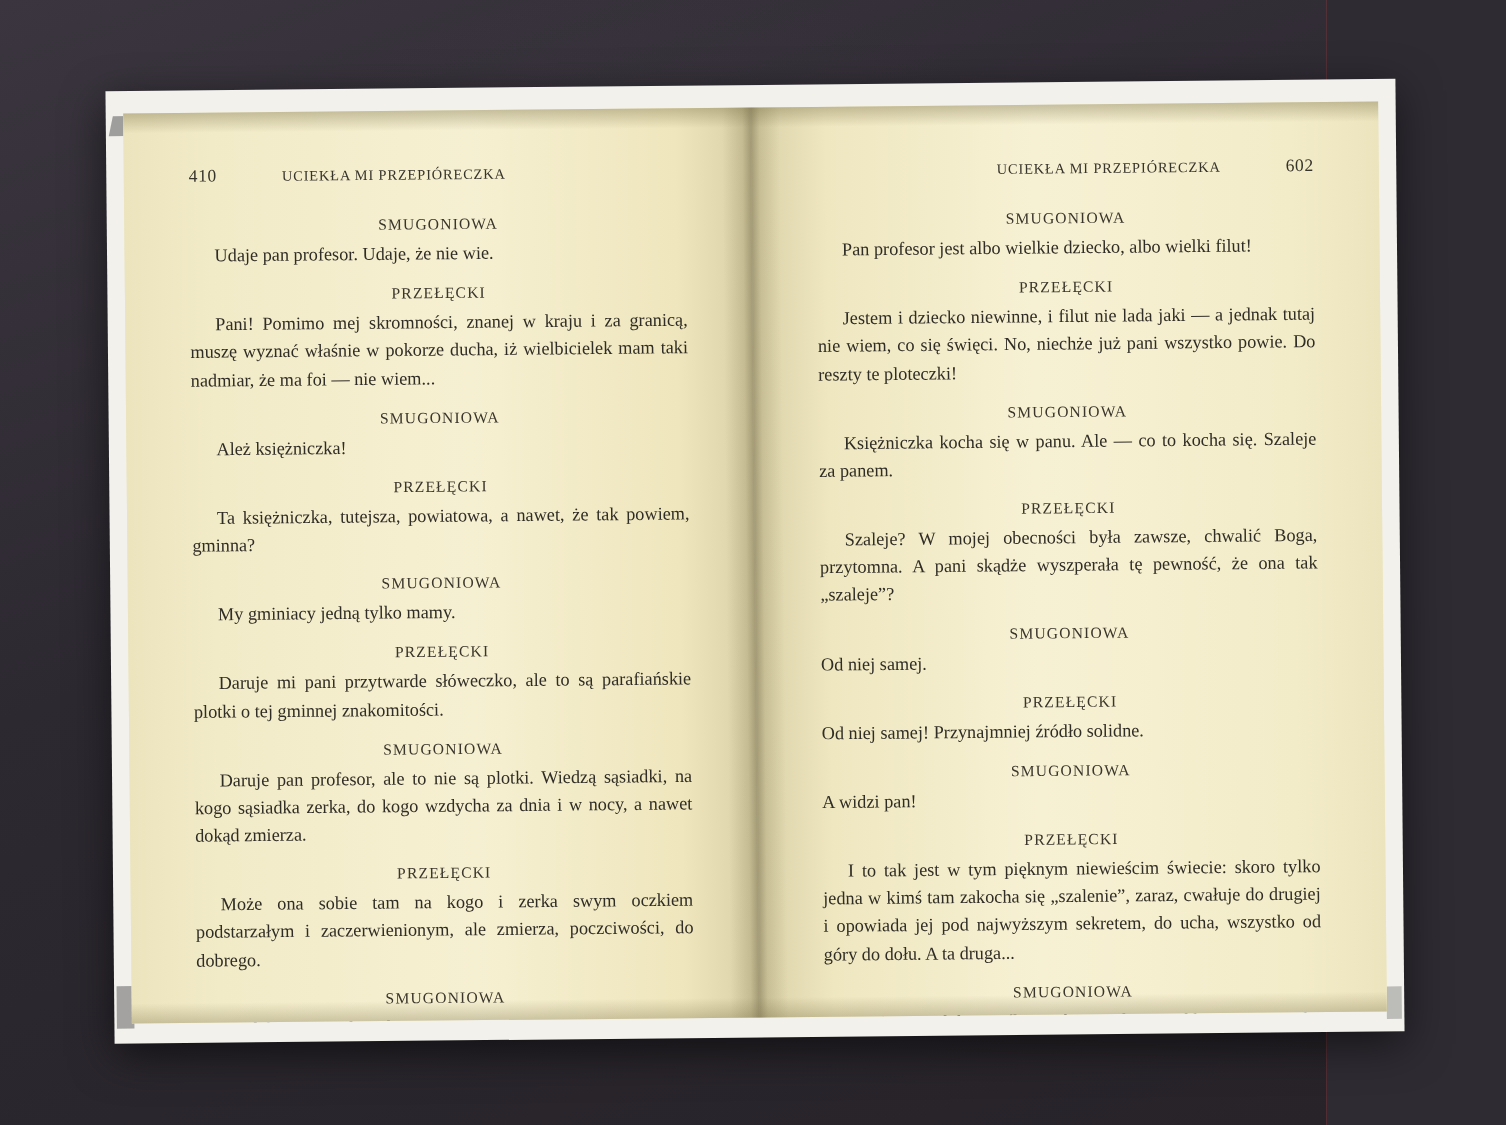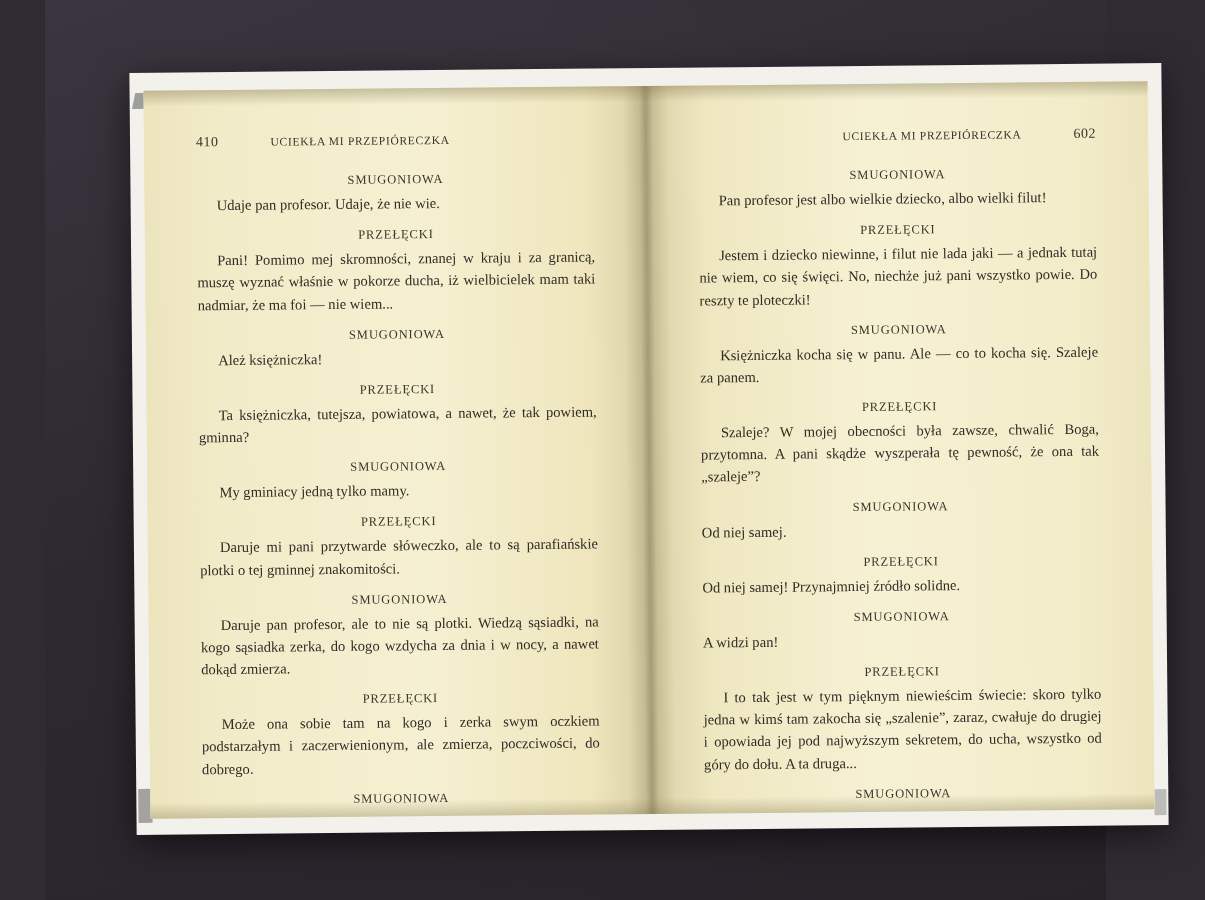--- a/index.html
+++ b/index.html
@@ -10,21 +10,20 @@
     height: 900px;
     overflow: hidden;
     font-family: "Liberation Serif", serif;
   }
 
   #scene {
     position: relative;
     width: 1061px;
     height: 900px;
     background: #ef4444;
-    margin-left: 45px;
   }
 
   
   #scene::before {
     content: "";
     position: absolute;
     inset: 0;
     background:
       radial-gradient(ellipse at 50% 45%, rgba(90,85,95,0.25) 0%, rgba(40,36,44,0.0) 60%),
       linear-gradient(160deg, #3a353e 0%, #2d2931 45%, #272329 100%);

